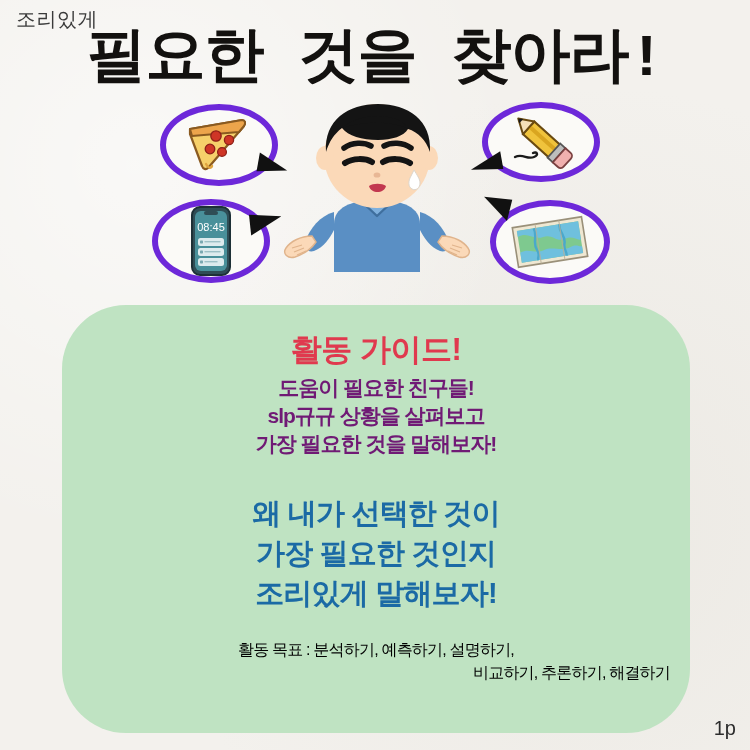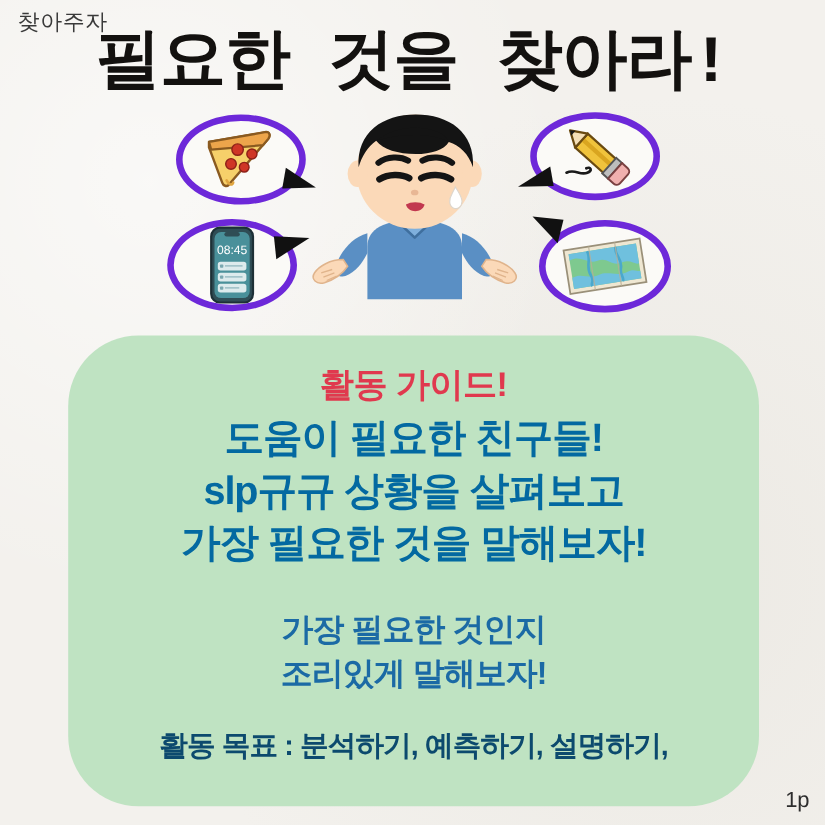--- a/index.html
+++ b/index.html
@@ -154,40 +154,40 @@
     text-align: center;
     font-size: 31px;
     font-weight: bold;
     color: #e0394e;
     letter-spacing: -0.5px;
     line-height: 1.2;
   }
   .guide-lines {
     margin-top: 6px;
     text-align: center;
-    color: #0369a1;
+    color: #701a75;
     font-weight: bold;
-    font-size: 36px;
+    font-size: 21px;
     line-height: 1.32;
     letter-spacing: -1px;
   }
   .prompt-lines {
     margin-top: 36px;
     text-align: center;
     color: #1b6aa5;
     font-weight: bold;
     font-size: 29px;
     line-height: 1.38;
     letter-spacing: -0.8px;
   }
   .goal-block {
     margin-top: 26px;
-    color: #0c4a6e;
-    font-weight: bold;
-    font-size: 26px;
+    color: #000000;
+    font-weight: normal;
+    font-size: 16px;
     line-height: 1.42;
     letter-spacing: -0.8px;
     padding: 0 14px;
   }
   .goal-line-1 { text-align: center; }
   .goal-line-2 { text-align: right; padding-right: 6px; }
 
   .page-indicator {
     position: absolute;
     right: 14px;
@@ -195,21 +195,21 @@
     font-size: 20px;
     color: #2d2d2d;
     z-index: 7;
   }
 </style>
 </head>
 <body>
 
 <div id="poster">
 
-  <div class="watermark">찾아주자</div>
+  <div class="watermark">조리있게</div>
 
   <div class="main-title">필요한 것을 찾아라!</div>
 
   <div class="illustration">
 
     <div class="bubble" id="bubble-pizza">
       <span class="bubble-tail"></span>
       <svg width="74" height="58" viewBox="0 0 74 58">
         <path d="M8 13 L60 4 C63 4 64 7 62 10 L26 52 C24 54 21 53 20 50 L8 18 Z" fill="#f6d06a" stroke="#8a5a20" stroke-width="2.2" stroke-linejoin="round"></path>
         <path d="M8 13 L60 4 C63 4 64 7 62 10 L57 16 L10 20 Z" fill="#eda54b" stroke="#8a5a20" stroke-width="2" stroke-linejoin="round"></path>
@@ -319,23 +319,25 @@
 
     <div class="guide-heading">활동 가이드!</div>
 
     <div class="guide-lines">
       <div>도움이 필요한 친구들!</div>
       <div>slp규규 상황을 살펴보고</div>
       <div>가장 필요한 것을 말해보자!</div>
     </div>
 
     <div class="prompt-lines">
+      <div>왜 내가 선택한 것이</div>
       <div>가장 필요한 것인지</div>
       <div>조리있게 말해보자!</div>
     </div>
 
     <div class="goal-block">
       <div class="goal-line-1">활동 목표 : 분석하기, 예측하기, 설명하기,</div>
+      <div class="goal-line-2">비교하기, 추론하기, 해결하기</div>
     </div>
   </div>
 
   <div class="page-indicator">1p</div>
 </div>
 
 </body></html>

